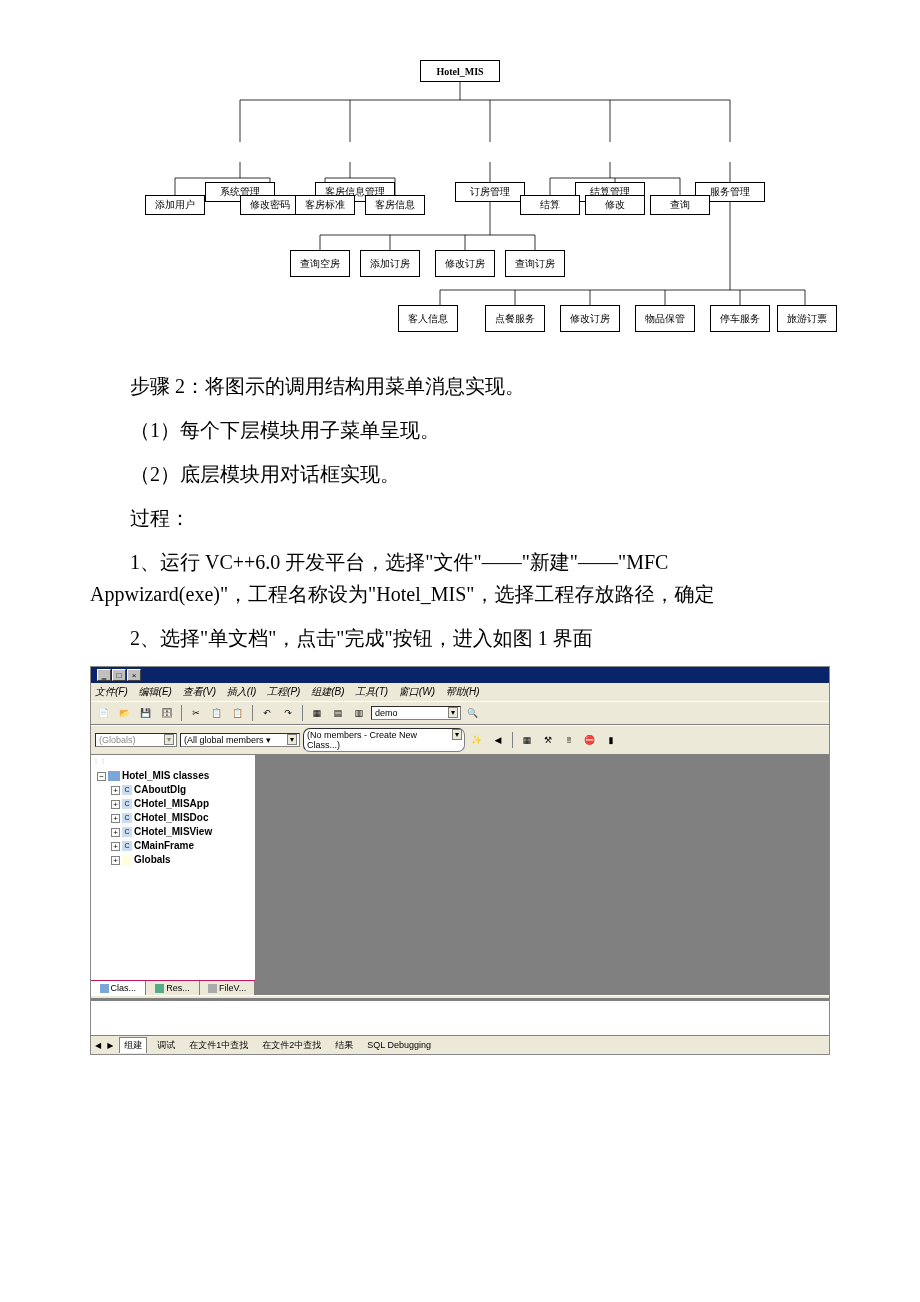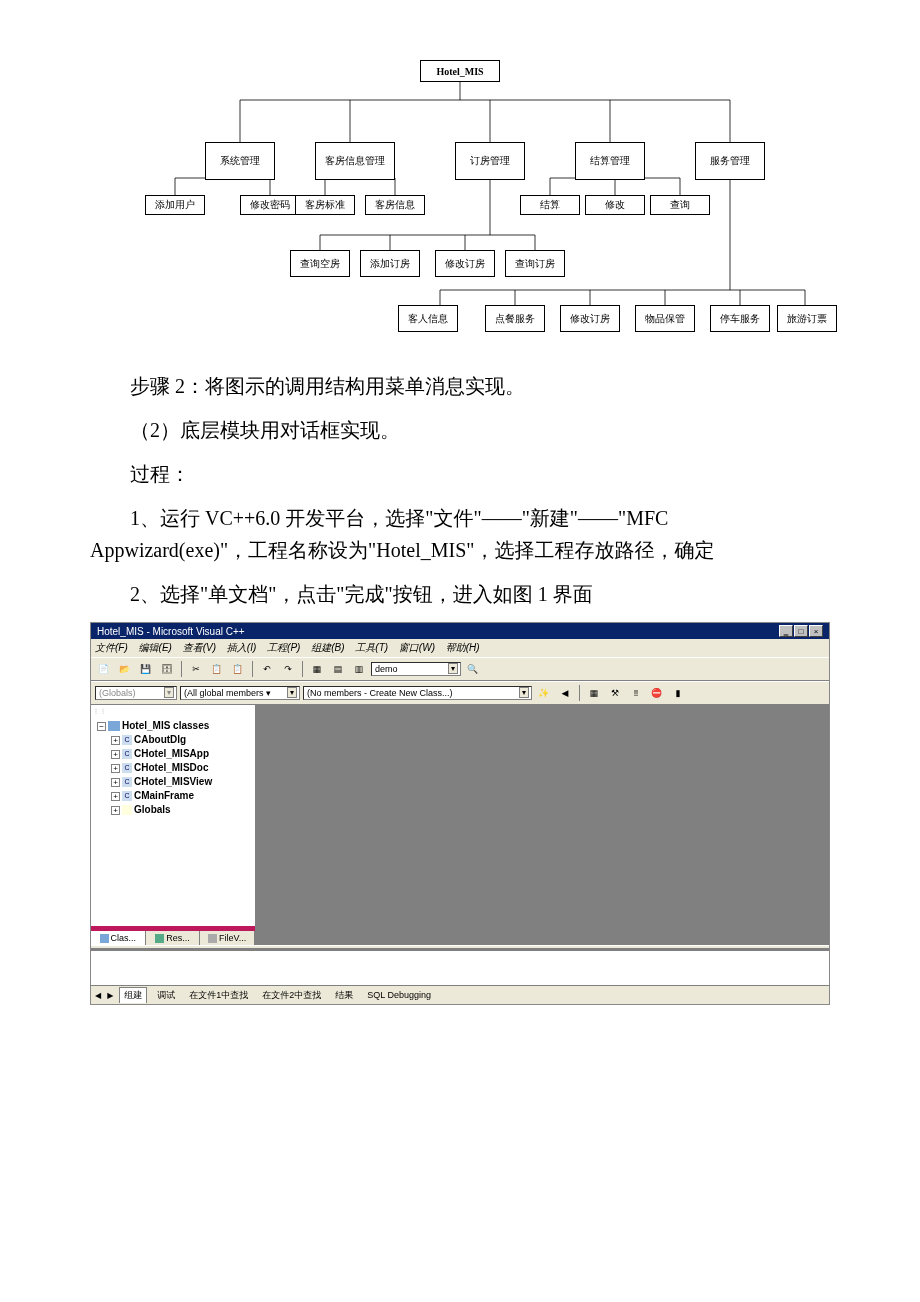--- a/index.html
+++ b/index.html
@@ -3,21 +3,21 @@
 <meta charset="utf-8">
 <style>
   * { box-sizing: border-box; margin: 0; padding: 0; }
   body { font-family: "SimSun", "Times New Roman", serif; font-size: 20px; background: #fff; color: #000; width: 920px; }
   .page { padding: 60px 90px 60px 90px; }
   
   
   .diagram { position: relative; width: 740px; height: 290px; margin: 0 auto 20px auto; }
   .node { position: absolute; background: #fff; border: 1px solid #000; font-size: 10px; text-align: center; display: flex; align-items: center; justify-content: center; padding: 2px 4px; }
   .node.root { width: 80px; height: 22px; font-weight: bold; }
-  .node.lvl1 { width: 70px; height: 38px; }
+  .node.lvl1 { width: 70px; height: 20px; margin-top: 40px; }
   .node.lvl2 { width: 60px; height: 20px; }
   .node.lvl3 { width: 60px; height: 27px; }
   svg.lines { position: absolute; top: 0; left: 0; width: 740px; height: 290px; }
   svg.lines line { stroke: #000; stroke-width: 0.8; }
 
   
   p.body { margin: 12px 0; line-height: 1.6; text-indent: 2em; font-size: 20px; }
   p.body.noindent { text-indent: 0; }
   .caption { margin: 8px 0 8px 70px; font-size: 20px; }
 
@@ -38,21 +38,21 @@
   .sidebar { width: 165px; background: #fff; border-right: 1px solid #808080; font-size: 10px; color: #000; position: relative; }
   .tree { padding: 4px 2px; line-height: 14px; }
   .tree-item { display: flex; align-items: center; gap: 2px; }
   .tree-item.d1 { padding-left: 4px; }
   .tree-item.d2 { padding-left: 18px; }
   .expand { width: 9px; height: 9px; border: 1px solid #808080; font-size: 8px; line-height: 7px; text-align: center; color: #000; background: #fff; }
   .folder-icon { width: 12px; height: 10px; background: #7aa7d8; display: inline-block; }
   .class-icon { width: 10px; height: 10px; display: inline-flex; align-items: center; justify-content: center; font-size: 7px; background: #cde; color: #006; }
   .globals-icon { width: 10px; height: 10px; background: #ffd; display: inline-block; }
   .bold { font-weight: bold; }
-  .sidebar-tabs { position: absolute; bottom: 0; left: 0; right: 0; display: flex; background: #ece9d8; border-top: 5px solid #be185d; font-size: 9px; }
+  .sidebar-tabs { position: absolute; bottom: 0; left: 0; right: 0; display: flex; background: #ece9d8; border-top: 1px solid #be185d; font-size: 9px; }
   .sidebar-tab { flex: 1; text-align: center; padding: 2px 1px; border-right: 1px solid #808080; display: flex; align-items: center; justify-content: center; gap: 2px; }
   .sidebar-tab.active { background: #fff; }
   .tab-ico { width: 9px; height: 9px; display: inline-block; }
   .tab-ico.c { background: #7aa7d8; }
   .tab-ico.r { background: #5a8; }
   .tab-ico.f { background: #aaa; }
   .client { flex: 1; background: #808080; }
   .bottom-pane { height: 36px; background: #fff; border-top: 2px solid #808080; }
   .bottom-tabs { display: flex; font-size: 9px; background: #ece9d8; border-top: 1px solid #808080; color: #000; padding: 1px 4px; align-items: center; gap: 6px; }
   .btab { padding: 1px 4px; }
@@ -135,28 +135,28 @@
 
     <div class="node lvl3" style="left:308px; top:245px;">客人信息</div>
     <div class="node lvl3" style="left:395px; top:245px;">点餐服务</div>
     <div class="node lvl3" style="left:470px; top:245px;">修改订房</div>
     <div class="node lvl3" style="left:545px; top:245px;">物品保管</div>
     <div class="node lvl3" style="left:620px; top:245px;">停车服务</div>
     <div class="node lvl3" style="left:687px; top:245px;">旅游订票</div>
   </div>
 
   <p class="body">步骤 2：将图示的调用结构用菜单消息实现。</p>
+  <p class="body">（1）每个下层模块用子菜单呈现。</p>
   <p class="body">（2）底层模块用对话框实现。</p>
   <p class="body">过程：</p>
   <p class="body noindent" style="text-indent:2em;">1、运行 VC++6.0 开发平台，选择"文件"——"新建"——"MFC Appwizard(exe)"，工程名称设为"Hotel_MIS"，选择工程存放路径，确定</p>
   <p class="body">2、选择"单文档"，点击"完成"按钮，进入如图 1 界面</p>
 
   <div class="screenshot">
     <div class="titlebar">
-      <span class="title-text">Hotel_MIS - Microsoft Visual C++</span>
       <div class="winbtns">
         <div class="winbtn">‗</div>
         <div class="winbtn">□</div>
         <div class="winbtn">×</div>
       </div>
     </div>
     <div class="menubar">
       <span>文件(F)</span>
       <span>编辑(E)</span>
       <span>查看(V)</span>
@@ -182,21 +182,21 @@
       <span class="tsep"></span>
       <span class="tbtn">▦</span>
       <span class="tbtn">▤</span>
       <span class="tbtn">▥</span>
       <span class="combobox" style="width:90px;">demo</span>
       <span class="tbtn">🔍</span>
     </div>
     <div class="toolbar">
       <span class="combobox" style="width:82px; color:#888;">(Globals)</span>
       <span class="combobox" style="width:120px;">(All global members ▾</span>
-      <span class="combobox" style="width:229px;">(No members - Create New Class...)</span>
+      <span class="combobox" style="width:162px;border-radius:7px;">(No members - Create New Class...)</span>
       <span class="tbtn">✨</span>
       <span class="tbtn">◀</span>
       <span class="tsep"></span>
       <span class="tbtn">▦</span>
       <span class="tbtn">⚒</span>
       <span class="tbtn">‼</span>
       <span class="tbtn">⛔</span>
       <span class="tbtn">▮</span>
     </div>
     <div class="workspace">

